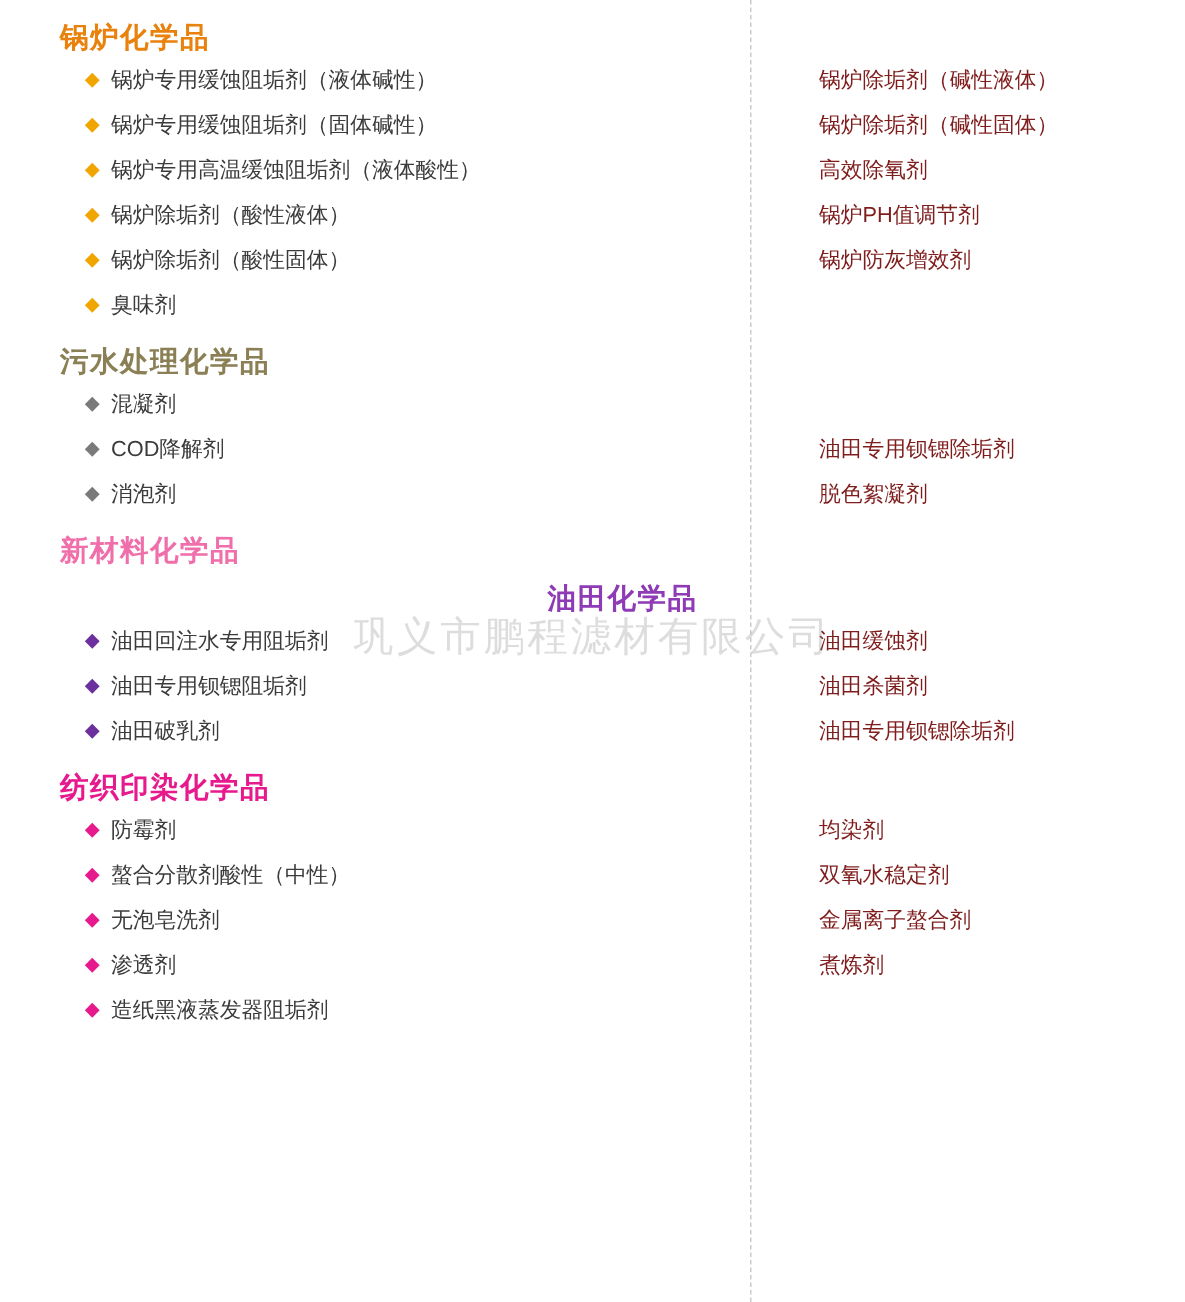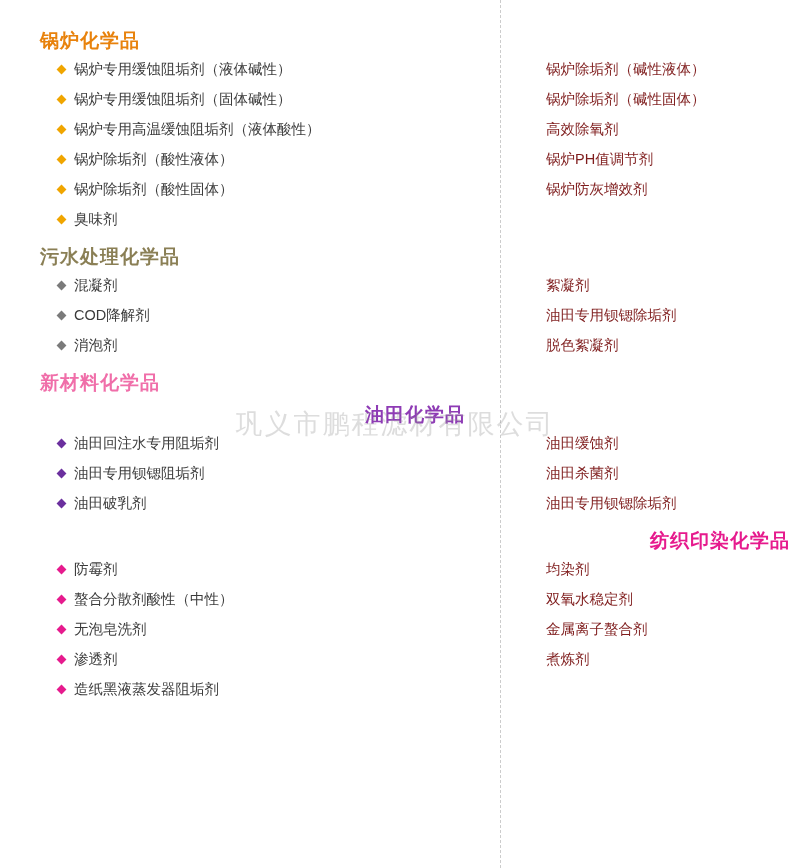--- a/index.html
+++ b/index.html
@@ -47,21 +47,21 @@
     top: 0;
     bottom: 0;
     width: 0;
     border-left: 1px dashed #cccccc;
     z-index: 1;
   }
 
   #content {
     position: relative;
     z-index: 3;
-    padding: 24px 0 0 0;
+    padding: 8px 0 0 0;
   }
 
   .section {
     position: relative;
   }
 
   .section-title {
     font-size: 19px;
     font-weight: bold;
     margin: 4px 0 6px 40px;
@@ -180,23 +180,20 @@
       </div>
     </div>
     <div class="section">
       <div class="section-title" style="color: rgb(138, 127, 85);">污水处理化学品</div>
       <div class="items">
         <div class="row">
           <div class="col-left">
             <span class="bullet" style="background: rgb(122, 122, 122);"></span>
             <span class="lbl">混凝剂</span>
           </div>
-          <div class="col-right">
-            <span class="lbl">絮凝剂</span>
-          </div>
         </div>
         <div class="row">
           <div class="col-left">
             <span class="bullet" style="background: rgb(122, 122, 122);"></span>
             <span class="lbl">COD降解剂</span>
           </div>
           <div class="col-right">
             <span class="lbl">油田专用钡锶除垢剂</span>
           </div>
         </div>
@@ -240,21 +237,21 @@
             <span class="bullet" style="background: rgb(107, 47, 158);"></span>
             <span class="lbl">油田破乳剂</span>
           </div>
           <div class="col-right">
             <span class="lbl">油田专用钡锶除垢剂</span>
           </div>
         </div>
       </div>
     </div>
     <div class="section">
-      <div class="section-title" style="color: rgb(230, 26, 141); text-align: right;">纺织印染化学品</div>
+      <div class="section-title" style="color: rgb(230, 26, 141);">纺织印染化学品</div>
       <div class="items">
         <div class="row">
           <div class="col-left">
             <span class="bullet" style="background: rgb(230, 26, 141);"></span>
             <span class="lbl">防霉剂</span>
           </div>
           <div class="col-right">
             <span class="lbl">均染剂</span>
           </div>
         </div>

